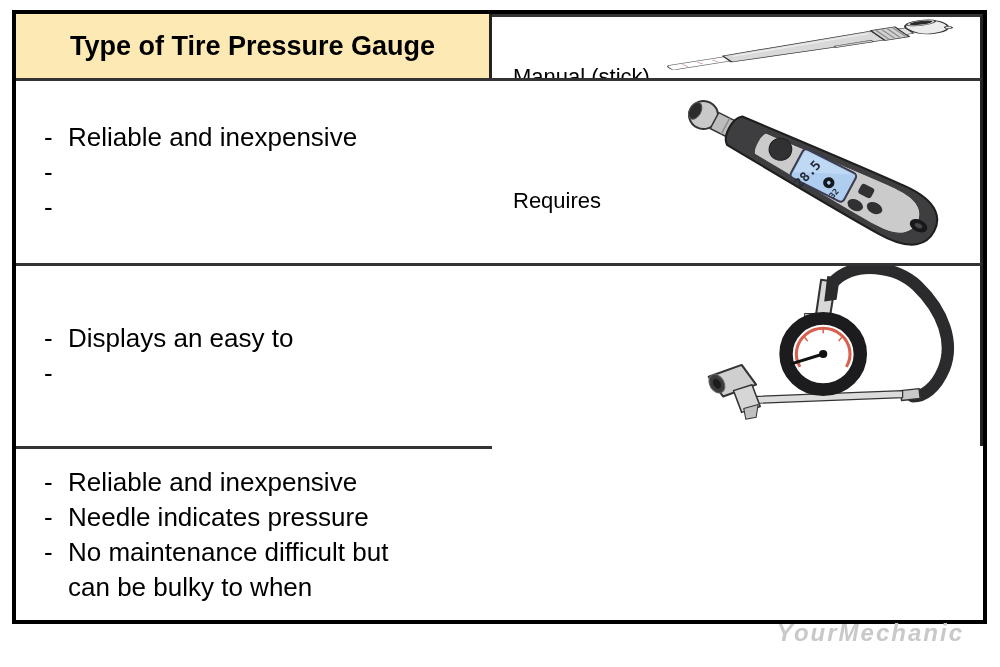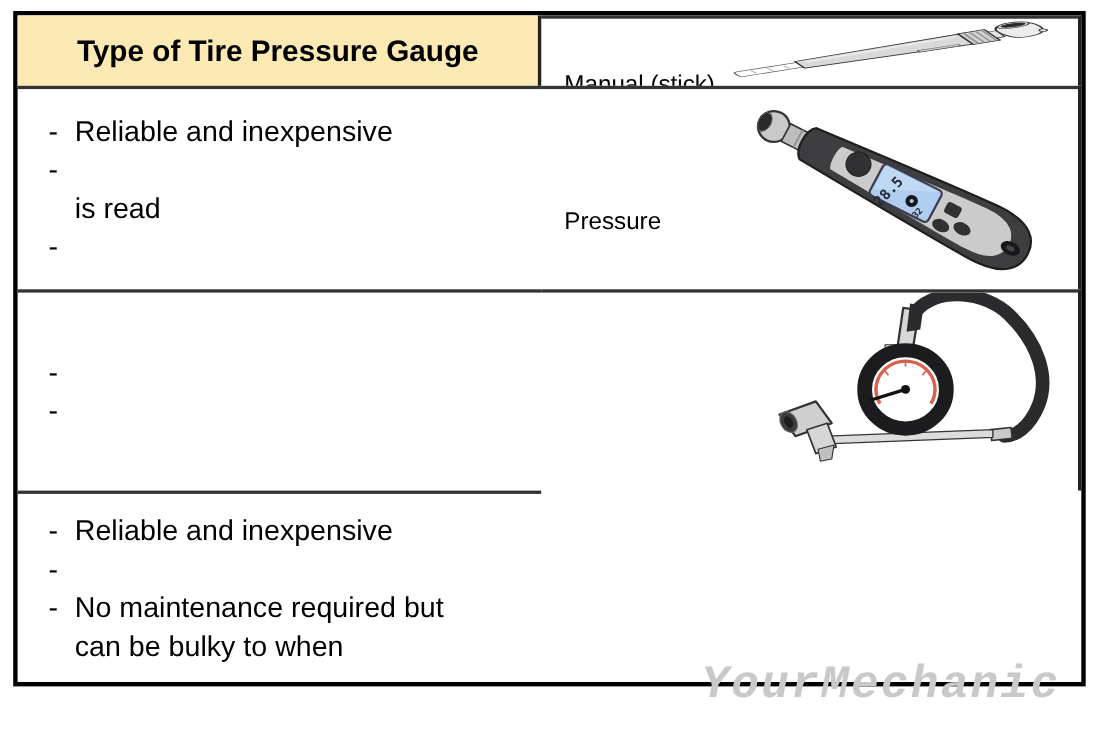--- a/index.html
+++ b/index.html
@@ -24,22 +24,22 @@
   }
   .illus{position:absolute;inset:0;width:100%;height:100%;}
   .desc-cell{
     display:flex;flex-direction:column;justify-content:center;
     padding-left:28px;font-size:26px;line-height:35px;color:#000;
   }
   .desc-line{display:flex;white-space:nowrap;}
   .dash{width:24px;flex:none;}
   .watermark{
     position:absolute;right:36px;bottom:4px;
-    font-family:Liberation Mono, monospace;font-style:italic;font-weight:bold;
-    font-size:42px;letter-spacing:2px;color:#C9C9C9;
+    font-family:Liberation Sans, sans-serif;font-style:italic;font-weight:bold;
+    font-size:24px;letter-spacing:2px;color:#C9C9C9;
   }
 </style>
 </head>
 <body>
 
 <div class="canvas">
 
   <div class="gauge-table">
 
     <div class="cell header-cell col-left">
@@ -76,30 +76,26 @@
     </div>
     <div class="cell row-line desc-cell">
       <div class="desc-line">
         <span class="dash">-</span>
         <span>Reliable and inexpensive</span>
       </div>
       <div class="desc-line">
         <span class="dash">-</span>
       </div>
       <div class="desc-line">
-        <span class="dash"></span>
-        <span>is read</span>
-      </div>
-      <div class="desc-line">
         <span class="dash">-</span>
       </div>
     </div>
 
     <div class="cell col-left row-line type-cell">
-      <span class="type-label">Pressure</span>
+      <span class="type-label">Requires</span>
       <svg class="illus" viewBox="0 0 473 182" preserveAspectRatio="none">
         <g transform="translate(205,34) rotate(27.5)" stroke-linejoin="round">
 
           <circle cx="0" cy="0" r="14" fill="#C9C9C9" stroke="#333" stroke-width="2"></circle>
           <ellipse cx="-9" cy="0" rx="5.5" ry="9" fill="#2B2B2B" stroke="#555" stroke-width="1"></ellipse>
           <rect x="12" y="-9" width="24" height="18" fill="#BDBDBD" stroke="#333" stroke-width="1.5"></rect>
           <line x1="24" y1="-9" x2="24" y2="9" stroke="#8E8E8E" stroke-width="1.5"></line>
 
           <path d="M34,-16 C90,-20 180,-26 205,-27 C245,-29 252,-12 252,0 C252,12 245,29 205,27 C180,26 90,20 34,16 C26,10 26,-10 34,-16 Z" fill="#3E3E40" stroke="#1E1E1E" stroke-width="2"></path>
 
@@ -125,20 +121,21 @@
           <ellipse cx="190" cy="6" rx="8" ry="5.5" fill="#313133"></ellipse>
 
           <ellipse cx="236" cy="2" rx="9" ry="6" fill="#18181A"></ellipse>
           <ellipse cx="236" cy="2" rx="4" ry="2.2" fill="#47474A"></ellipse>
         </g>
       </svg>
     </div>
     <div class="cell row-line desc-cell">
       <div class="desc-line">
         <span class="dash">-</span>
+        <span>Displays an easy to</span>
       </div>
       <div class="desc-line">
         <span class="dash">-</span>
       </div>
     </div>
 
     <div class="cell col-left row-line type-cell">
       <svg class="illus" viewBox="0 0 473 182" preserveAspectRatio="none">
         <g stroke-linejoin="round">
 
@@ -168,24 +165,25 @@
         </g>
       </svg>
     </div>
     <div class="cell row-line desc-cell">
       <div class="desc-line">
         <span class="dash">-</span>
         <span>Reliable and inexpensive</span>
       </div>
       <div class="desc-line">
         <span class="dash">-</span>
+        <span>Needle indicates pressure</span>
       </div>
       <div class="desc-line">
         <span class="dash">-</span>
-        <span>No maintenance required but</span>
+        <span>No maintenance difficult but</span>
       </div>
       <div class="desc-line">
         <span class="dash"></span>
         <span>can be bulky to when</span>
       </div>
     </div>
 
   </div>
 
   <div class="watermark">YourMechanic</div>

